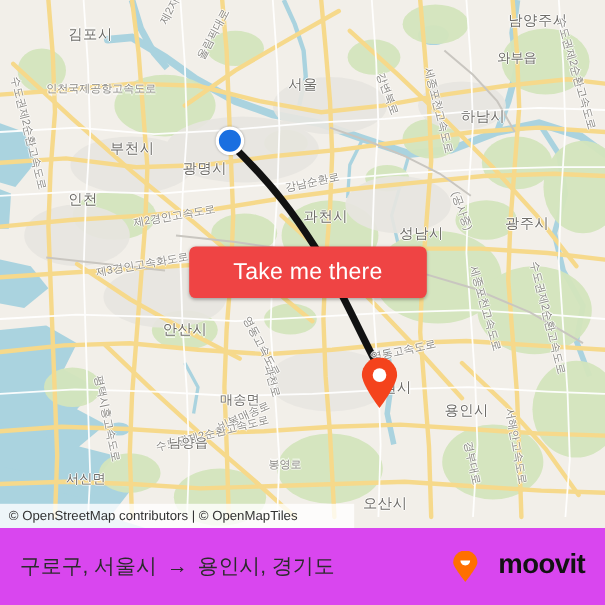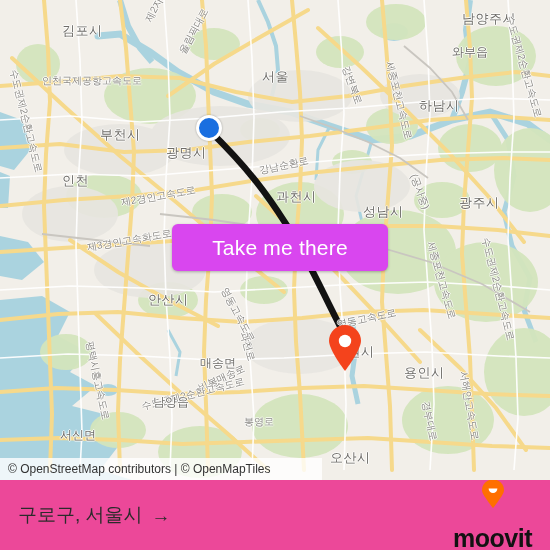--- a/index.html
+++ b/index.html
@@ -60,21 +60,21 @@
     width: 34px; height: 46px;
   }
 
   
   .take-me-there {
     position: absolute;
     left: 172px;
     top: 224px;
     width: 216px;
     height: 47px;
-    background: #d946ef;
+    background: #ef4444;
     color: #ffffff;
     border: none;
     border-radius: 6px;
     font-size: 21px;
     font-family: "Liberation Sans", "DejaVu Sans", sans-serif;
     letter-spacing: .2px;
     cursor: pointer;
     box-shadow: 0 1px 3px rgba(0,0,0,.28);
     display: flex;
     align-items: center;
@@ -98,21 +98,21 @@
     white-space: nowrap;
   }
 
   
   .footer {
     position: absolute;
     left: 0;
     top: 480px;
     width: 550px;
     height: 70px;
-    background: #ec4899;
+    background: #d946ef;
     display: flex;
     align-items: center;
     justify-content: space-between;
     padding: 0 18px;
     box-sizing: border-box;
   }
   .route-summary {
     display: flex;
     align-items: center;
     gap: 9px;
@@ -120,23 +120,22 @@
     color: #2b2b2b;
     white-space: nowrap;
   }
   .route-arrow {
     font-size: 19px;
     color: #2b2b2b;
     line-height: 1;
   }
   .moovit-logo {
     display: flex;
-    align-items: center;
+    align-items: flex-start;
     gap: 18px;
-    flex-direction: column;
   }
   .moovit-word {
     font-size: 25px;
     font-weight: bold;
     color: #121212;
     letter-spacing: -0.5px;
     line-height: 1;
   }
 </style>
 </head>
@@ -314,20 +313,21 @@
     <div class="attribution">
       <span>© OpenStreetMap contributors | © OpenMapTiles</span>
     </div>
   </div>
 
   <div class="footer">
 
     <div class="route-summary">
       <span>구로구, 서울시</span>
       <span class="route-arrow">→</span>
+      <span>용인시, 경기도</span>
     </div>
 
     <div class="moovit-logo">
       <svg width="24" height="28" viewBox="0 0 24 28">
         <path d="M12,28 C12,28 23,14.5 23,10.4 A11,11 0 1 0 1,10.4 C1,14.5 12,28 12,28 Z" fill="#ff6f00"></path>
         <path d="M7.6,8.6 C7.6,11.2 9.6,13.1 12,13.1 C14.4,13.1 16.4,11.2 16.4,8.6 Z" fill="#ffffff"></path>
       </svg>
       <span class="moovit-word">moovit</span>
     </div>
   </div>

